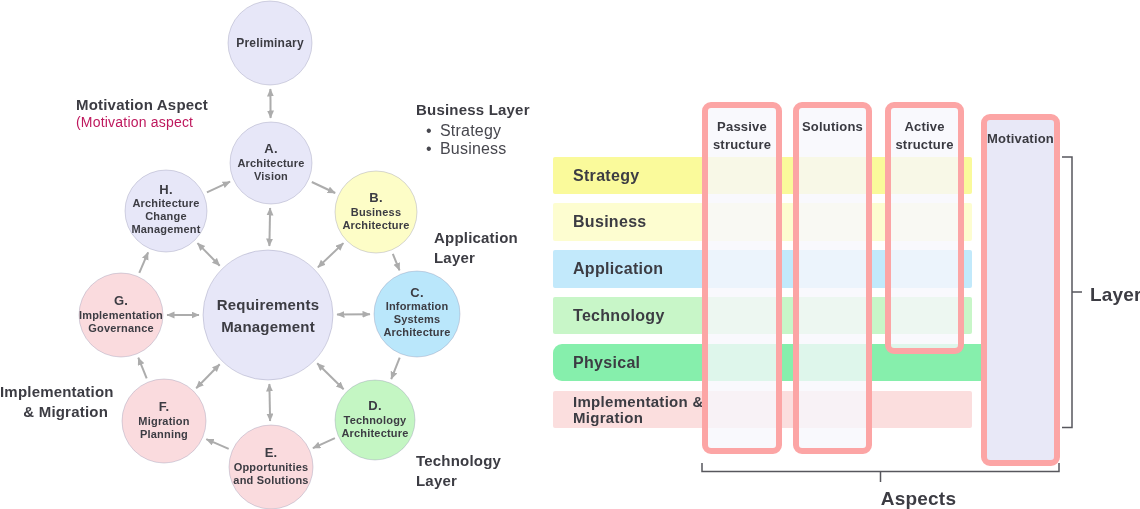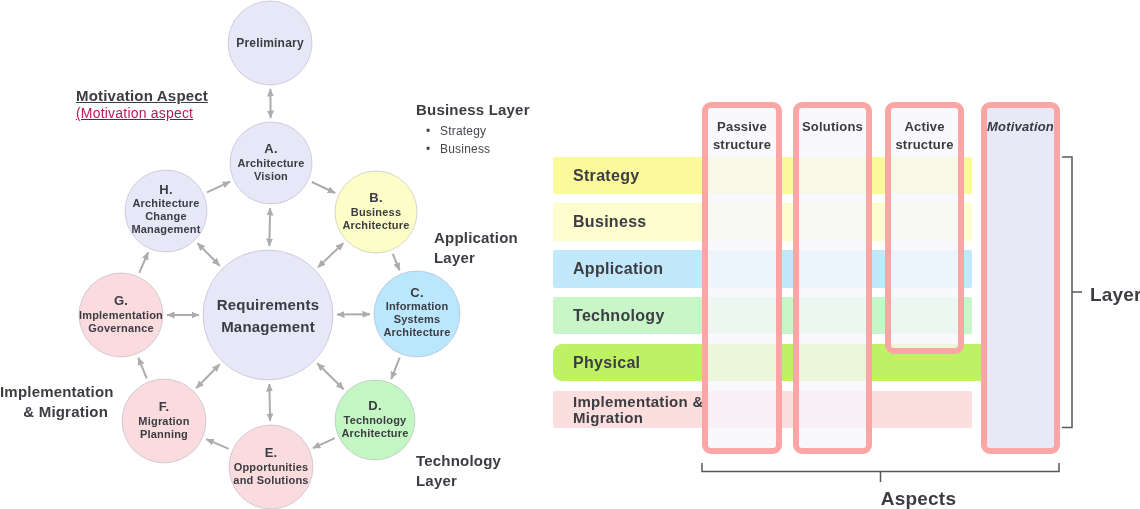--- a/index.html
+++ b/index.html
@@ -6,21 +6,21 @@
   .canvas{
     position:relative;width:1140px;height:509px;background:#ffffff;overflow:hidden;
     font-family:"Liberation Sans",sans-serif;color:#3C3C43;
   }
   
   .ann{position:absolute;}
   .ann-title{font-weight:bold;font-size:15px;letter-spacing:.2px;color:#3C3C43;}
   .ann-note{font-size:14px;color:#be185d;line-height:18px;letter-spacing:.2px;}
   .ann-line{font-weight:bold;font-size:15px;line-height:20px;letter-spacing:.2px;color:#3C3C43;}
   .bullets{margin:4px 0 0 0;padding:0 0 0 10px;list-style:none;}
-  .bullets li{font-size:12px;line-height:18px;color:#47474E;letter-spacing:.2px;}
+  .bullets li{font-size:16px;line-height:18px;color:#47474E;letter-spacing:.2px;}
   .bullets li .dot{display:inline-block;width:14px;color:#47474E;}
   .right-align{text-align:right;}
   
   .layer-row{position:absolute;z-index:1;border-radius:2px;display:flex;align-items:center;}
   .row-label{font-weight:bold;font-size:16px;letter-spacing:.3px;color:#3C3C43;padding-left:20px;}
   .row-label.small{font-size:15px;line-height:16px;max-width:150px;}
   .aspect-col{
     position:absolute;z-index:2;box-sizing:border-box;border:6px solid #fca5a5;border-radius:9px;
     background:rgba(247,247,253,0.78);text-align:center;padding-top:9px;
   }
@@ -96,21 +96,21 @@
         <text x="166" y="194" text-anchor="middle" font-family="&quot;Liberation Sans&quot;, sans-serif" font-weight="bold" font-size="13" letter-spacing="0.2" fill="#3C3C43">H.</text>
         <text x="166" y="207" text-anchor="middle" font-family="&quot;Liberation Sans&quot;, sans-serif" font-weight="bold" font-size="11" letter-spacing="0.2" fill="#3C3C43">Architecture</text>
         <text x="166" y="220" text-anchor="middle" font-family="&quot;Liberation Sans&quot;, sans-serif" font-weight="bold" font-size="11" letter-spacing="0.2" fill="#3C3C43">Change</text>
         <text x="166" y="233" text-anchor="middle" font-family="&quot;Liberation Sans&quot;, sans-serif" font-weight="bold" font-size="11" letter-spacing="0.2" fill="#3C3C43">Management</text>
         <circle cx="268" cy="315" r="65" fill="#E7E7F8" stroke="rgba(110,110,150,0.28)" stroke-width="1"></circle>
         <text x="268" y="310" text-anchor="middle" font-family="&quot;Liberation Sans&quot;, sans-serif" font-weight="bold" font-size="15" letter-spacing="0.2" fill="#3C3C43">Requirements</text>
         <text x="268" y="332" text-anchor="middle" font-family="&quot;Liberation Sans&quot;, sans-serif" font-weight="bold" font-size="15" letter-spacing="0.2" fill="#3C3C43">Management</text>
       </g>
     </svg>
 
-  <div class="ann" style="left:76px;top:87px;text-decoration:underline;">
+  <div class="ann" style="left:76px;top:96px;">
     <div class="ann-title">Motivation Aspect</div>
     <div class="ann-note">(Motivation aspect</div>
   </div>
 
   <div class="ann" style="left:416px;top:101px;">
     <div class="ann-title">Business Layer</div>
     <ul class="bullets">
       <li><span class="dot">•</span><span>Strategy</span></li>
       <li><span class="dot">•</span><span>Business</span></li>
     </ul>
@@ -137,30 +137,30 @@
       </div>
       <div class="layer-row" style="left: 553px; top: 203px; width: 419px; height: 38px; background: rgb(253, 253, 208);">
         <span class="row-label">Business</span>
       </div>
       <div class="layer-row" style="left: 553px; top: 250px; width: 419px; height: 38px; background: rgb(194, 233, 251);">
         <span class="row-label">Application</span>
       </div>
       <div class="layer-row" style="left: 553px; top: 297px; width: 419px; height: 37px; background: rgb(200, 246, 200);">
         <span class="row-label">Technology</span>
       </div>
-      <div class="layer-row" style="left: 553px; top: 344px; width: 477px; height: 37px; background: #bef264; border-radius: 9px;">
+      <div class="layer-row" style="left: 553px; top: 344px; width: 477px; height: 37px; background: #86efac; border-radius: 9px;">
         <span class="row-label">Physical</span>
       </div>
       <div class="layer-row" style="left: 553px; top: 391px; width: 419px; height: 37px; background: rgb(251, 222, 222);">
         <span class="row-label small">Implementation &amp; Migration</span>
       </div>
       <div class="aspect-col" style="left: 702px; top: 102px; width: 80px; height: 352px;"><span class="col-label">Passive structure</span></div>
       <div class="aspect-col" style="left: 793px; top: 102px; width: 79px; height: 352px;"><span class="col-label">Solutions</span></div>
       <div class="aspect-col" style="left: 885px; top: 102px; width: 79px; height: 252px;"><span class="col-label">Active structure</span></div>
-      <div class="aspect-col solid" style="left: 981px; top: 102px; width: 79px; height: 352px; font-style: italic;"><span class="col-label">Motivation</span></div>
+      <div class="aspect-col solid" style="left: 981px; top: 114px; width: 79px; height: 352px;"><span class="col-label">Motivation</span></div>
     </div>
 
   <svg id="brackets-svg" width="1140" height="509">
       <path d="M1062,157 H1072 V427.5 H1062 M1072,292 H1082" fill="none" stroke="#57575D" stroke-width="1.5"></path>
       <path d="M702,463 V471.5 H1059 V463 M880.5,471.5 V482" fill="none" stroke="#57575D" stroke-width="1.5"></path>
     </svg>
 
   <div class="bracket-label" style="left:1090px;top:284px;">Layers</div>
   <div class="bracket-label" style="left:868px;top:488px;width:101px;text-align:center;">Aspects</div>
 

